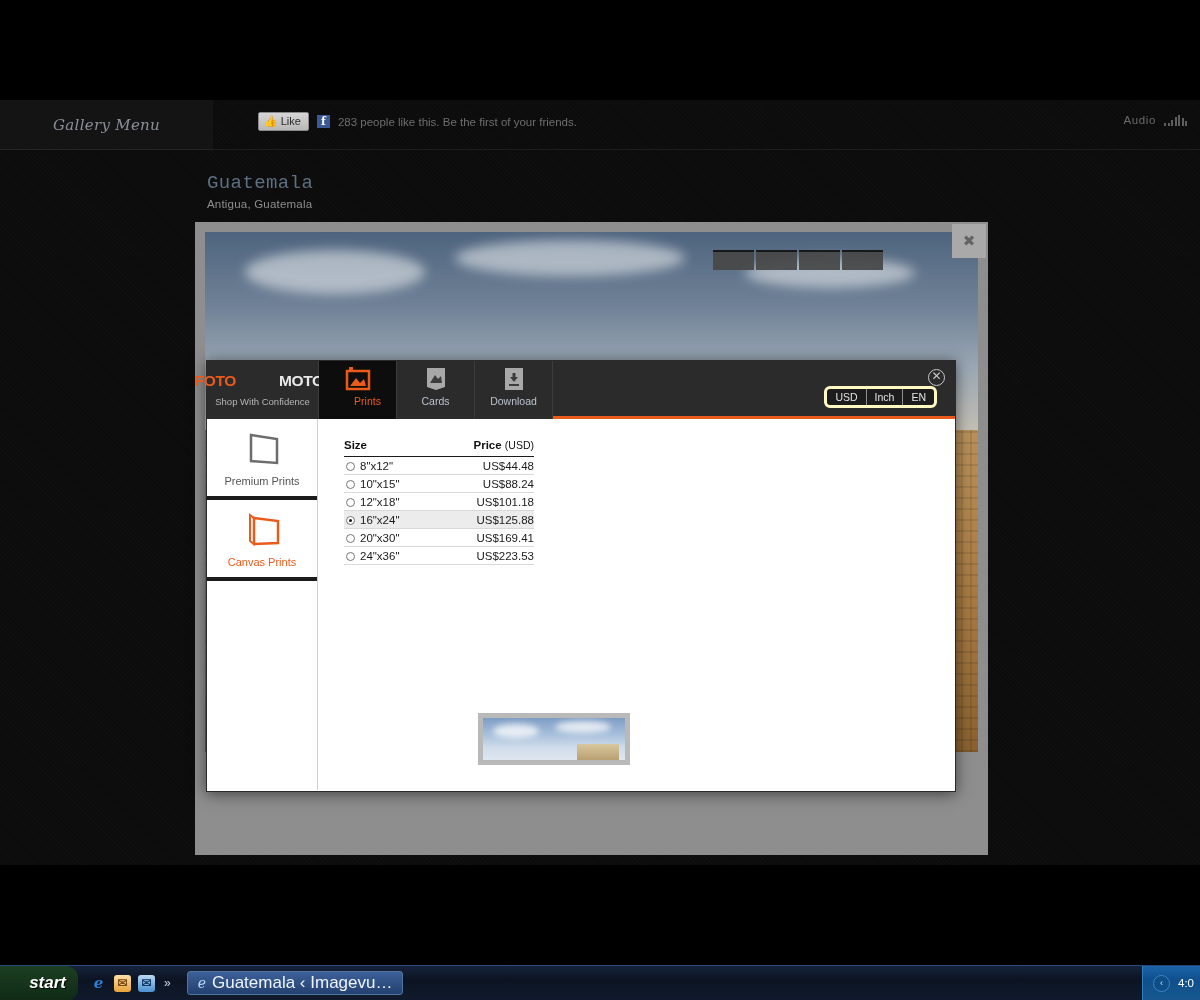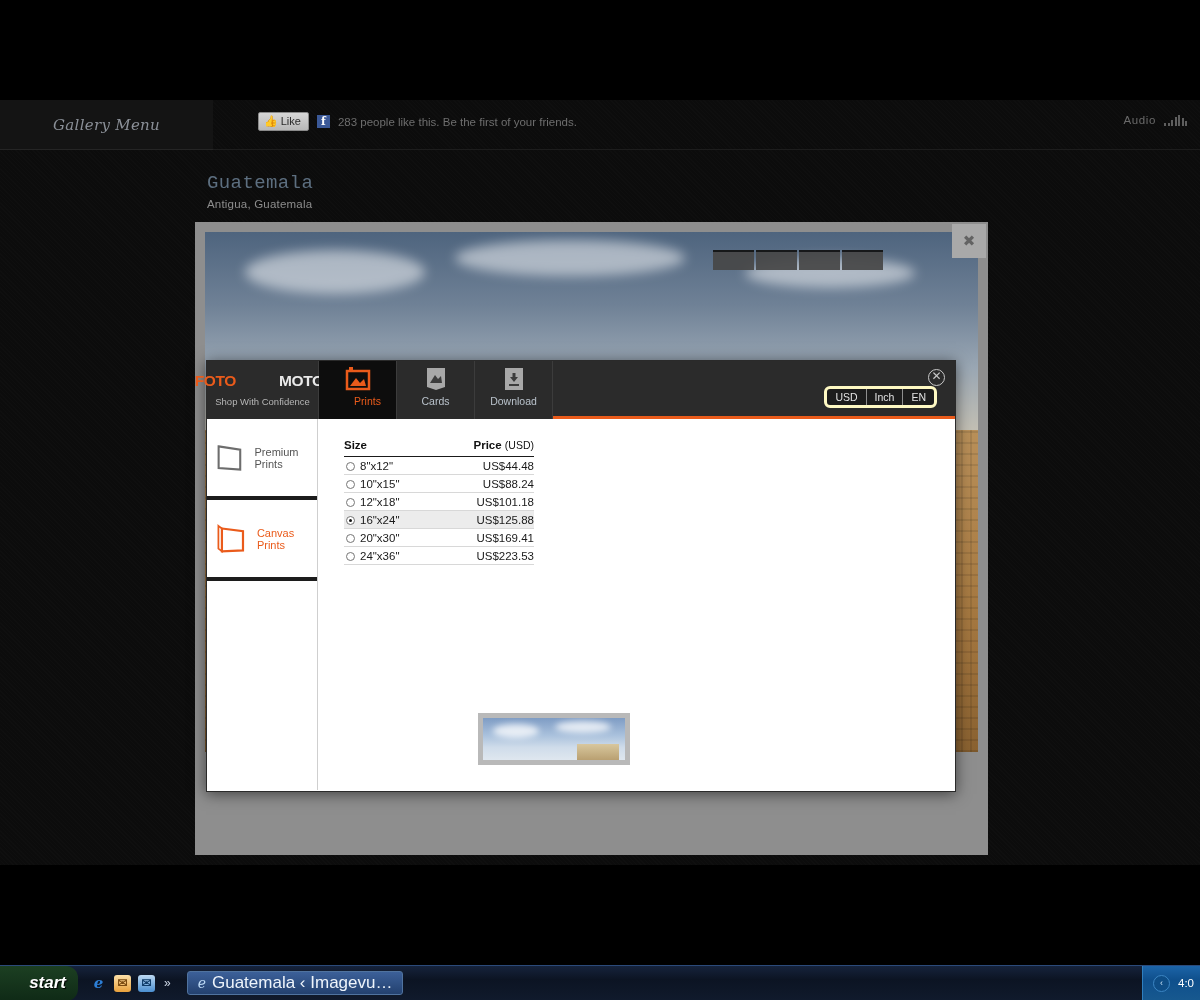--- a/index.html
+++ b/index.html
@@ -131,21 +131,21 @@
   .fm-close {
     position: absolute; right: 10px; top: 8px; width: 17px; height: 17px;
     border: 1.5px solid #c9c9c9; border-radius: 50%; color: #c9c9c9;
     font-size: 12px; line-height: 13px; text-align: center; cursor: pointer;
   }
 
   #fm-body { display: flex; height: 371px; }
   #fm-side { width: 111px; border-right: 1px solid #cfcfcf; background: #fff; }
   .side-item {
     height: 81px; border-bottom: 4px solid #1c1c1c; background: #fff;
-    display: flex; align-items: center; justify-content: center;
+    display: flex; flex-direction: column; align-items: center; justify-content: center;
     cursor: pointer; gap: 6px;
   }
   .side-item .slabel { font-size: 11px; color: #555; }
   .side-item.active .slabel { color: #ea5b1b; }
 
   #fm-main { flex: 1; padding: 20px 0 0 26px; position: relative; }
   table.price { border-collapse: collapse; width: 190px; }
   table.price th {
     font-size: 11.5px; color: #111; text-align: left; padding-bottom: 5px;
     border-bottom: 1px solid #1a1a1a; font-weight: bold;

